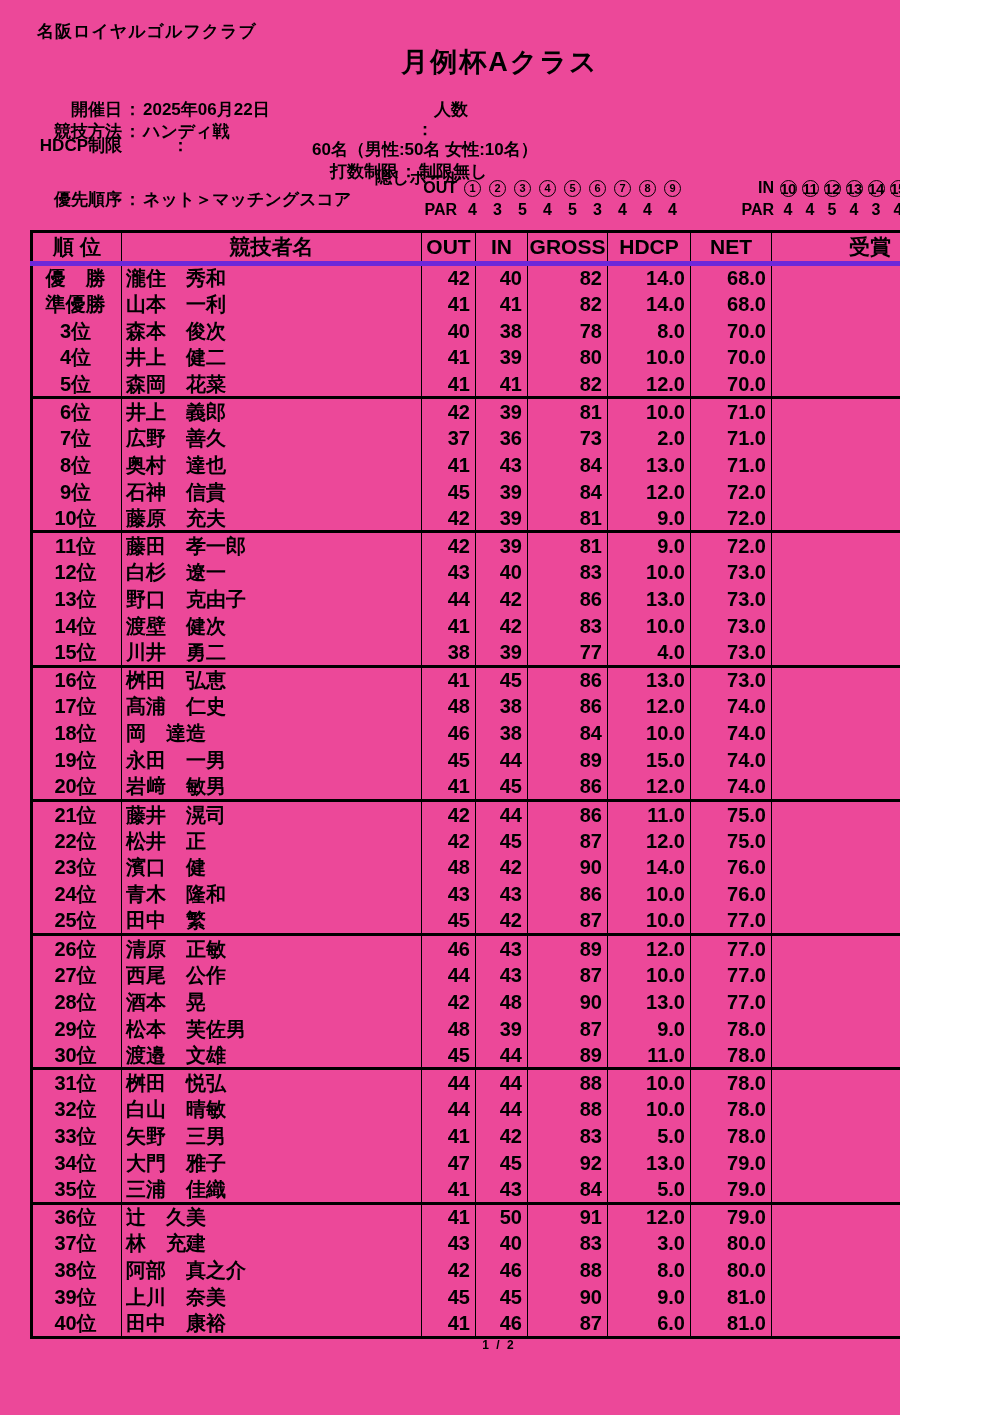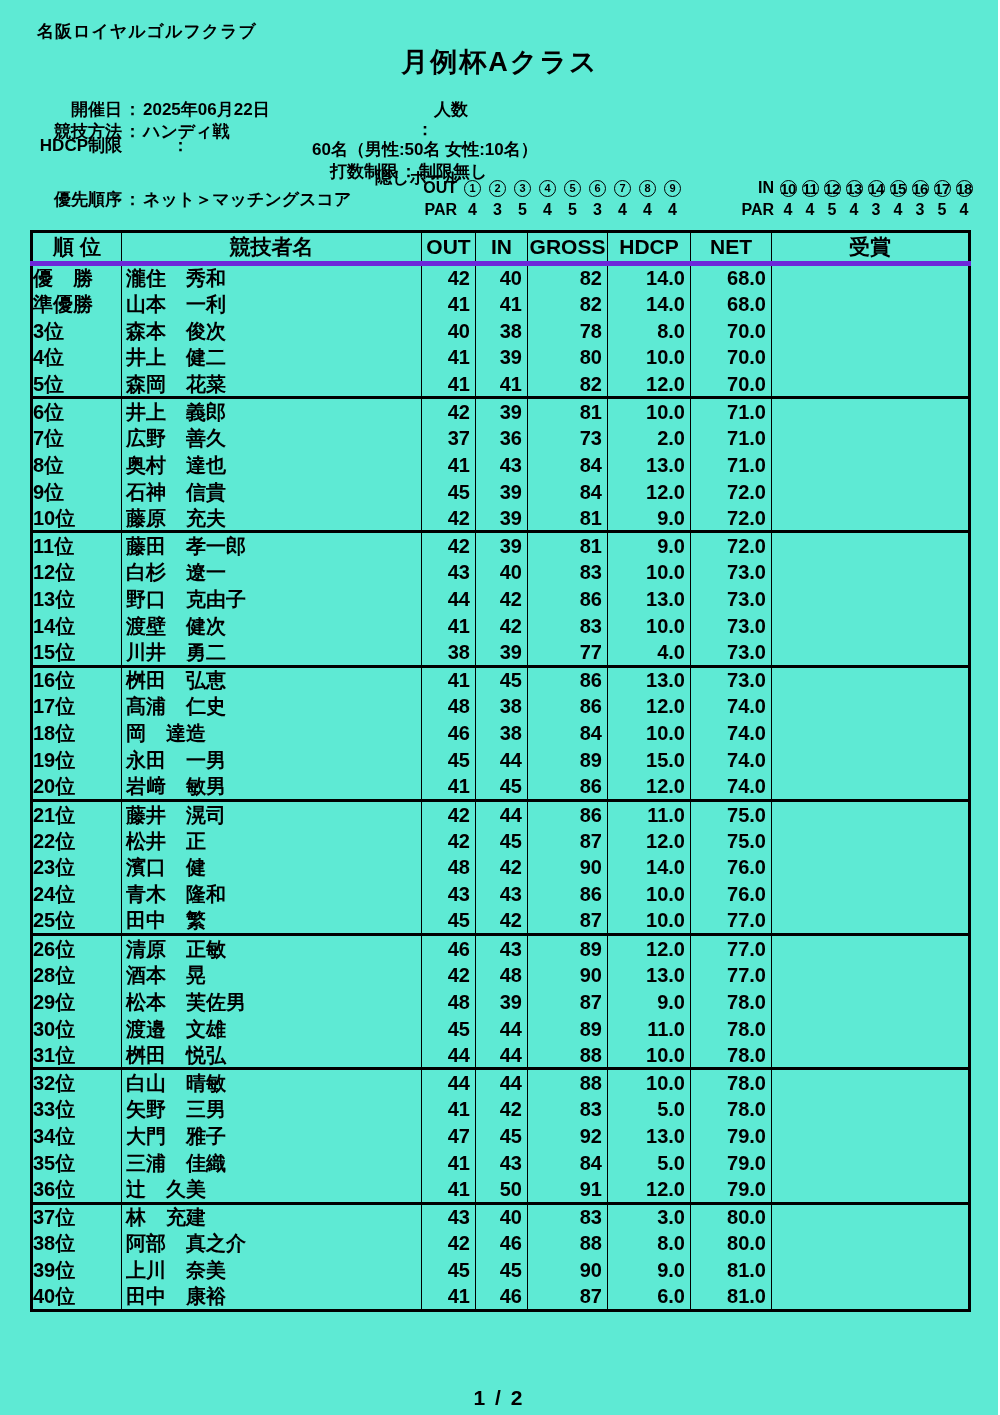--- a/index.html
+++ b/index.html
@@ -3,22 +3,22 @@
 <meta charset="utf-8">
 <style>
   * { margin:0; padding:0; box-sizing:border-box; }
   html,body { background:#fff; }
   body {
     font-family:"Liberation Sans","DejaVu Sans",sans-serif;
     color:#000;
   }
   .page {
     position:relative;
-    width:998px; height:1415px;
-    background:#5eead4;
+    width:900px; height:1415px;
+    background:#ec4899;
     overflow:hidden;
   }
   .club-name {
     position:absolute; left:37px; top:20px;
     font-size:17px; font-weight:bold; letter-spacing:1px;
   }
   .doc-title {
     position:absolute; left:0; top:44px; width:1000px;
     text-align:center; font-size:27px; font-weight:bold; letter-spacing:2px;
   }
@@ -64,27 +64,27 @@
     border-left:1.5px solid #000; border-right:1.5px solid #000;
     border-bottom:5px solid #6d28d9; padding:0;
   }
   .results-table td {
     height:26.85px; font-size:20px; font-weight:600; line-height:1;
     border-left:1.5px solid #000; border-right:1.5px solid #000;
     border-top:0; border-bottom:0;
     padding:0; overflow:hidden; white-space:nowrap; vertical-align:middle;
   }
   .results-table tbody tr:nth-of-type(5n) td { border-bottom:3px solid #000; }
-  td.rank { text-align:left; padding-right:3px; }
+  td.rank { text-align:center; padding-right:3px; }
   td.name { text-align:left; padding-left:4px; }
   td.num  { text-align:right; padding-right:5px; }
   td.award { }
   .page-number {
-    position:absolute; left:30px; top:1386px; width:938px;
-    text-align:center; font-size:21px; font-weight:bold; letter-spacing:2px;
+    position:absolute; left:30px; top:1338px; width:938px;
+    text-align:center; font-size:12px; font-weight:bold; letter-spacing:2px;
   }
 </style>
 </head>
 <body>
 
 <div class="page">
 
   <div class="club-name">名阪ロイヤルゴルフクラブ</div>
   <div class="doc-title">月例杯Aクラス</div>
 
@@ -524,20 +524,30 @@
           <td class="rank">26位</td>
           <td class="name">清原　正敏</td>
           <td class="num">46</td>
           <td class="num">43</td>
           <td class="num">89</td>
           <td class="num">12.0</td>
           <td class="num">77.0</td>
           <td class="award"></td>
         </tr>
 
+        <tr>
+          <td class="rank">27位</td>
+          <td class="name">西尾　公作</td>
+          <td class="num">44</td>
+          <td class="num">43</td>
+          <td class="num">87</td>
+          <td class="num">10.0</td>
+          <td class="num">77.0</td>
+          <td class="award"></td>
+        </tr>
 
         <tr>
           <td class="rank">28位</td>
           <td class="name">酒本　晃</td>
           <td class="num">42</td>
           <td class="num">48</td>
           <td class="num">90</td>
           <td class="num">13.0</td>
           <td class="num">77.0</td>
           <td class="award"></td>

